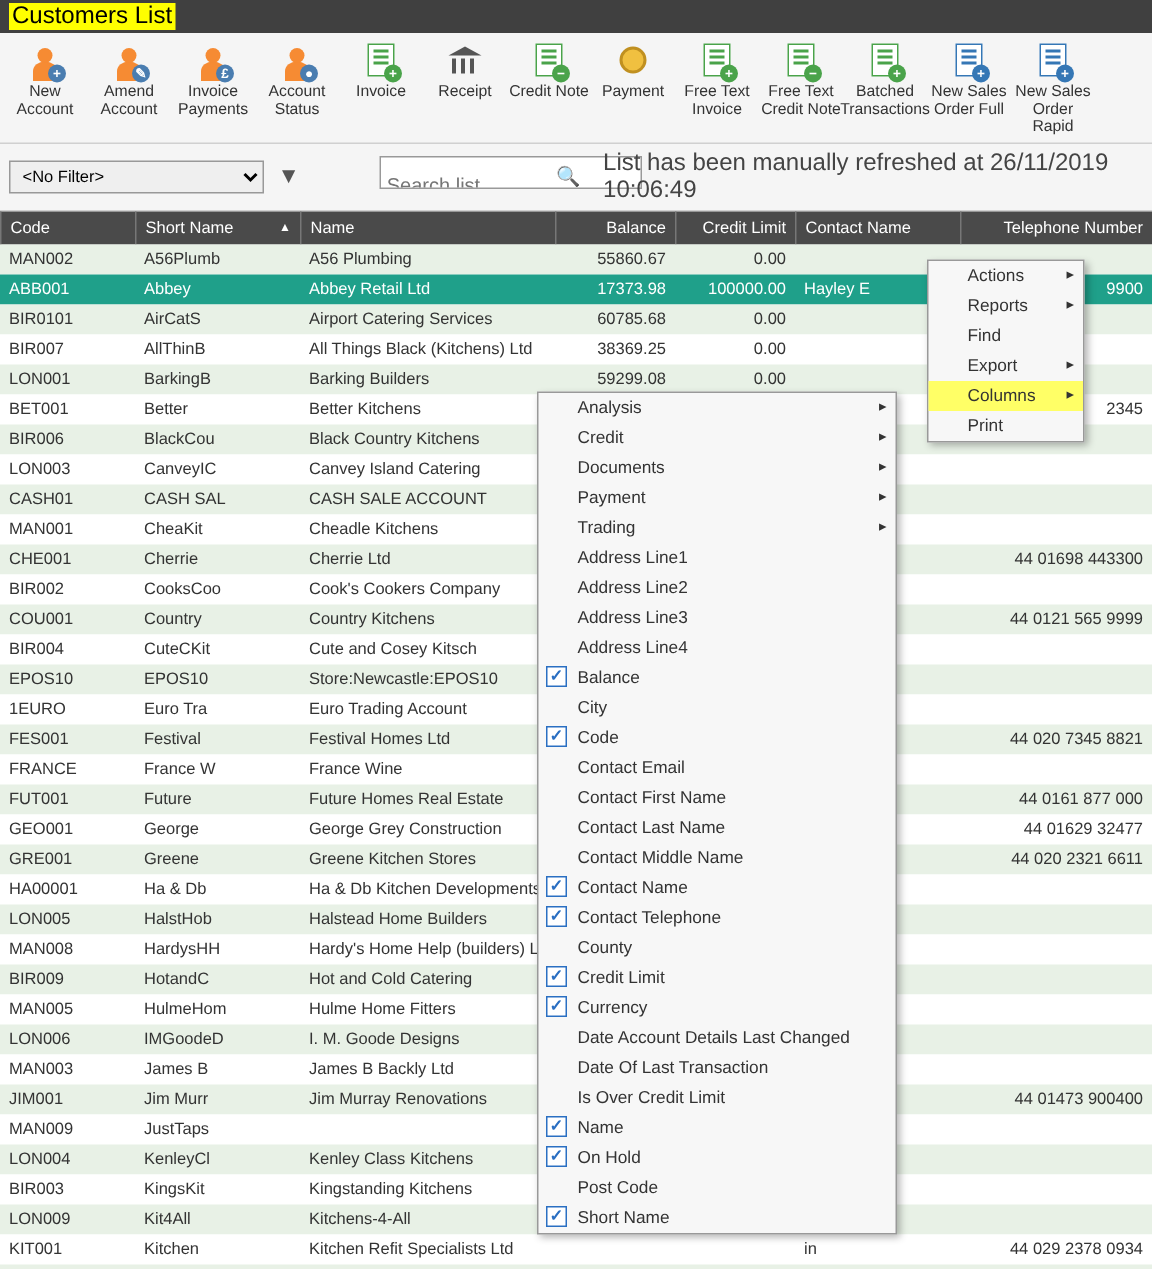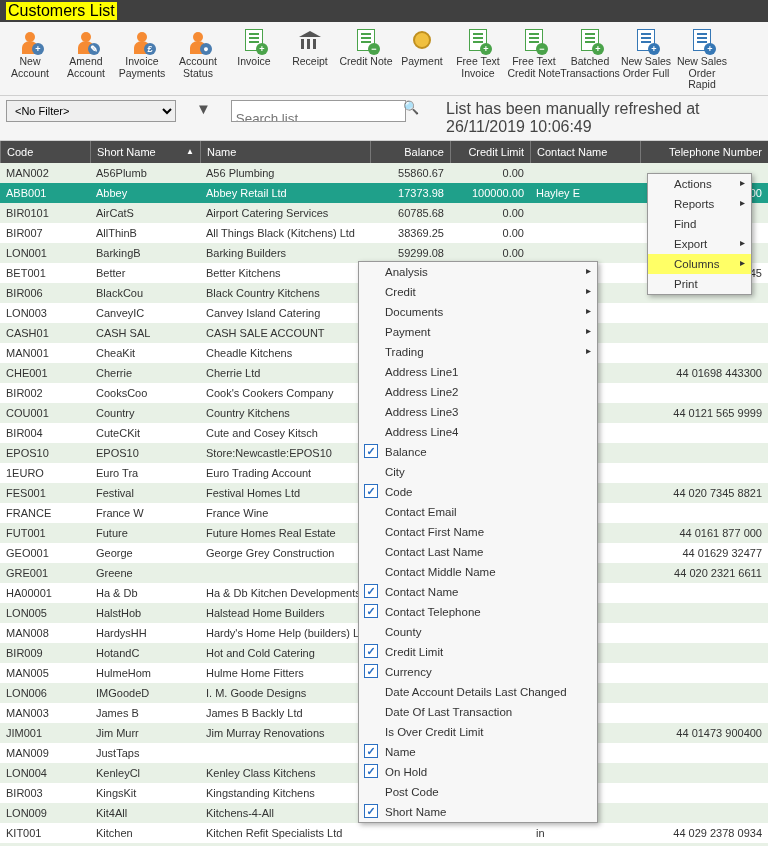--- a/index.html
+++ b/index.html
@@ -13,25 +13,25 @@
   .person::before { content:""; position:absolute; top:-9px; left:3px; width:10px; height:10px; background:#f68b33; border-radius:50%; }
   .badge { position:absolute; right:-1px; bottom:-1px; width:12px; height:12px; border-radius:50%; background:#4a7db0; color:#fff; font-size:9px; line-height:12px; text-align:center; font-weight:bold;}
   .doc { width:18px; height:22px; background:#fff; border:1.5px solid #4aa34a; position:absolute; left:4px; top:1px;}
   .doc::after{content:"";position:absolute;left:3px;top:3px;right:3px;height:2px;background:#4aa34a;box-shadow:0 4px 0 #4aa34a,0 8px 0 #4aa34a;}
   .doc-blue { border-color:#3577b5;}
   .doc-blue::after{background:#3577b5;box-shadow:0 4px 0 #3577b5,0 8px 0 #3577b5;}
   .bank { width:22px; height:18px; position:absolute; left:2px; top:3px;}
   .bank::before{content:"";position:absolute;top:0;left:0;right:0;height:0;border-left:11px solid transparent;border-right:11px solid transparent;border-bottom:6px solid #555;}
   .bank::after{content:"";position:absolute;bottom:0;left:2px;right:2px;height:10px;background:repeating-linear-gradient(90deg,#555 0 3px,transparent 3px 6px);}
   .coin { width:18px;height:18px;border-radius:50%;background:#f0c040;border:2px solid #c09020;position:absolute;left:4px;top:3px;}
-  .filterbar { background:#f5f5f5; border-bottom:1px solid #d0d0d0; display:flex; gap:20px; padding:4px 6px; }
+  .filterbar { background:#f5f5f5; border-bottom:1px solid #d0d0d0; display:flex; align-items:center; gap:9px; padding:4px 6px; }
   .combo { position:relative; }
   .combo select, .combo input { height:22px; font-size:11px; border:1px solid #999; padding:2px 4px;}
   .search { flex:0 0 175px; }
-  .search input{ width:100%; height:18px; border:1px solid #999; padding:18px 18px 2px 4px;}
+  .search input{ width:100%; height:18px; border:1px solid #999; padding:18px 18px 2px 4px;margin-left:44px;}
   .status { font-size:16px; color:#444; margin-left:6px;}
   .headerrow { background:#4a4a4a; color:#fff; display:flex; height:22px; align-items:stretch; font-size:11px;}
   .hcell { border-left:1px solid #777; padding:3px 6px; display:flex; align-items:center; overflow:hidden; white-space:nowrap;}
   .hcell .sort { margin-left:4px; font-size:8px;}
   .c-code{width:90px;} .c-short{width:110px; justify-content:space-between;} .c-name{width:170px;} .c-bal{width:80px; justify-content:flex-end;} .c-lim{width:80px; justify-content:flex-end;} .c-contact{width:110px;} .c-tel{flex:1; justify-content:flex-end;}
   .grid { position:relative; }
   .row { display:flex; height:20px; align-items:center; font-size:11px; }
   .row:nth-child(odd){ background:#e8f1e6; }
   .row:nth-child(even){ background:#fff; }
   .row.selected { background:#1fa08a; color:#fff; }
@@ -358,20 +358,21 @@
       <div class="cell c-short">George</div>
       <div class="cell c-name">George Grey Construction</div>
       <div class="cell c-bal r"></div>
       <div class="cell c-lim r"></div>
       <div class="cell c-contact">w</div>
       <div class="cell c-tel r">44 01629 32477</div>
     </div>
     <div class="row">
       <div class="cell c-code">GRE001</div>
       <div class="cell c-short">Greene</div>
+      <div class="cell c-name">Greene Kitchen Stores</div>
       <div class="cell c-bal r"></div>
       <div class="cell c-lim r"></div>
       <div class="cell c-contact">French</div>
       <div class="cell c-tel r">44 020 2321 6611</div>
     </div>
     <div class="row">
       <div class="cell c-code">HA00001</div>
       <div class="cell c-short">Ha &amp; Db</div>
       <div class="cell c-name">Ha &amp; Db Kitchen Developments</div>
       <div class="cell c-bal r"></div>
@@ -488,21 +489,21 @@
     </div>
     <div class="row">
       <div class="cell c-code">KIT002</div>
       <div class="cell c-short">Kitsch</div>
       <div class="cell c-name">Kitsch Kitchens</div>
       <div class="cell c-bal r"></div>
       <div class="cell c-lim r"></div>
       <div class="cell c-contact"></div>
       <div class="cell c-tel r">44 0151 900 9000</div>
     </div>
-    <div class="ctx" style="left:618px; top:10px; width:105px;margin-left:29px;" id="ctx-main">
+    <div class="ctx" style="left:618px; top:10px; width:105px;" id="ctx-main">
       <div class="mitem arrow">Actions</div>
       <div class="mitem arrow">Reports</div>
       <div class="mitem">Find</div>
       <div class="mitem arrow">Export</div>
       <div class="mitem arrow hl">Columns</div>
       <div class="mitem">Print</div>
     </div>
     <div class="ctx" style="left:358px; top:98px; width:240px;" id="ctx-sub">
       <div class="mitem arrow">Analysis</div>
       <div class="mitem arrow">Credit</div>

